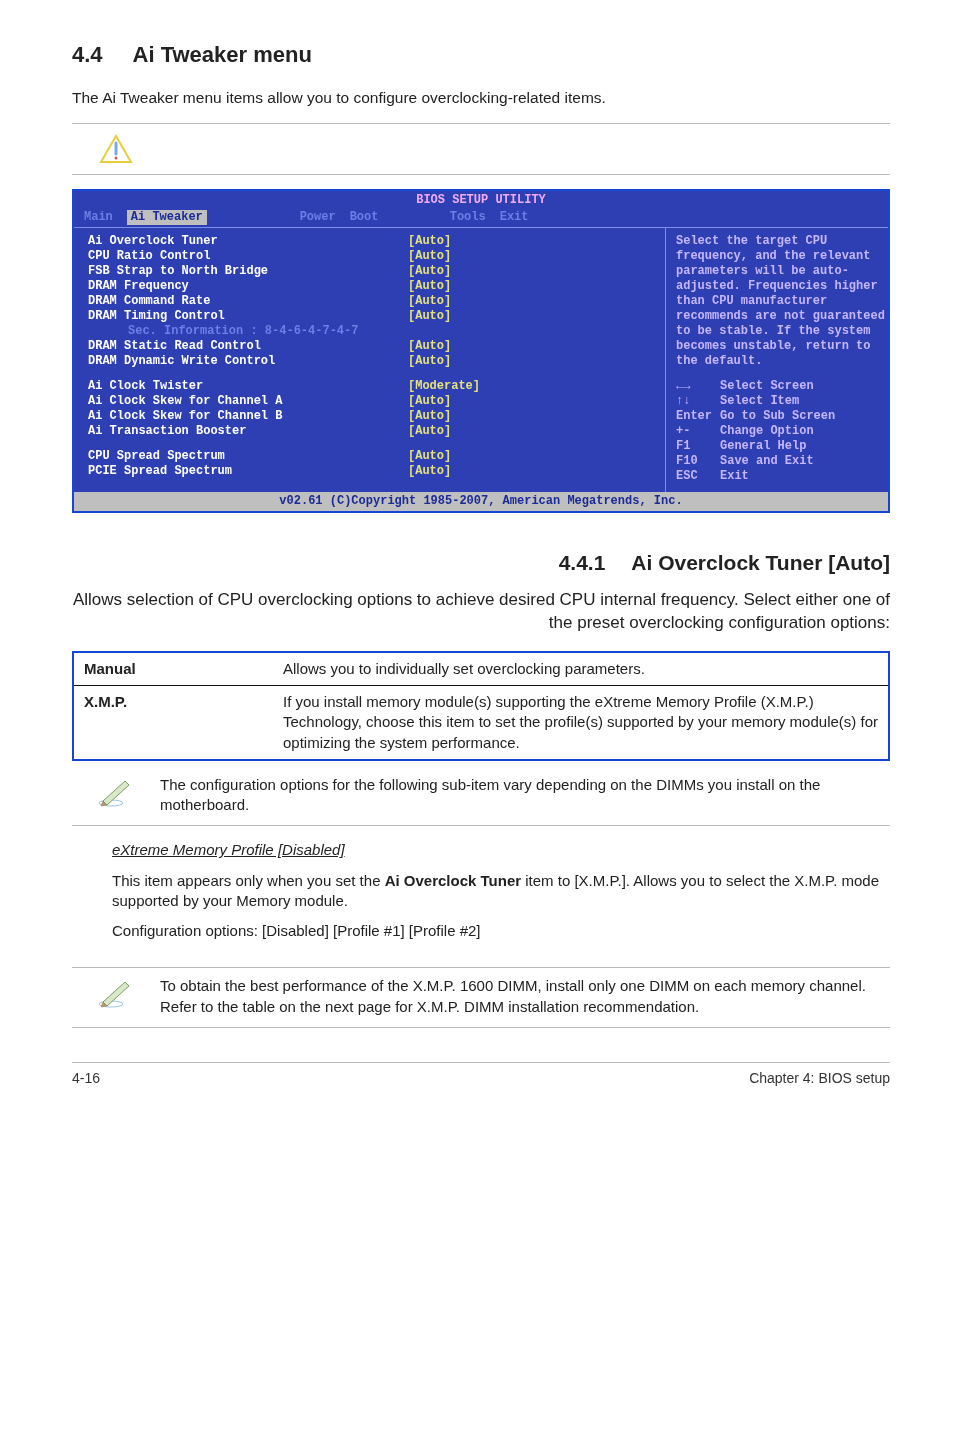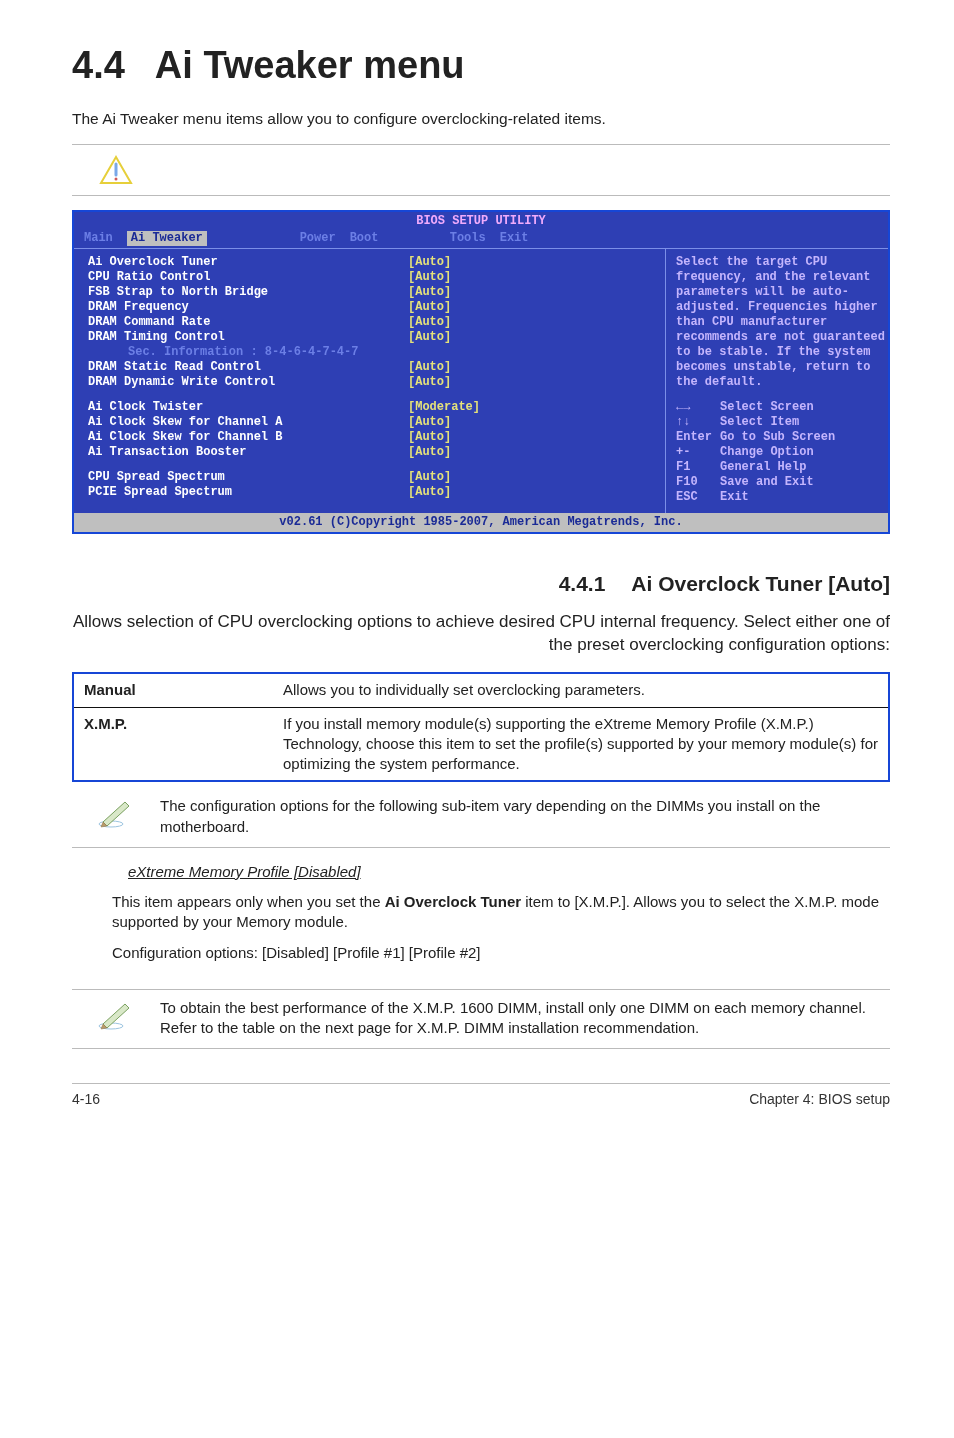--- a/index.html
+++ b/index.html
@@ -7,21 +7,21 @@
     font-family: Arial, Helvetica, sans-serif;
     background: #fff;
     color: #222;
     width: 954px;
     margin: 0 auto;
     padding: 40px 64px 20px 72px;
     font-size: 15px;
     line-height: 1.35;
   }
   h1.section-title {
-    font-size: 38px;
+    font-size: 22px;
     font-weight: bold;
     margin-bottom: 18px;
   }
   h1.section-title .num { display:inline-block; margin-right: 30px; }
   p.intro { margin-bottom: 14px; font-size: 15.5px; }
 
   .note-row {
     display: flex;
     align-items: flex-start;
     border-top: 1px solid #bbb;
@@ -113,21 +113,21 @@
   }
   table.opts td {
     border-top: 1px solid #111;
     padding: 6px 10px;
     vertical-align: top;
     font-size:15px;
   }
   table.opts tr:first-child td { border-top: none; }
   table.opts td.k { width: 200px; font-weight:bold; }
 
-  .underline-ital { text-decoration: underline; font-style: italic; margin-left: 16px; }
+  .underline-ital { text-decoration: underline; font-style: italic; }
   .para { margin-bottom: 10px; font-size:15px;}
 
   .footer-line {
     border-top:1px solid #bbb;
     margin-top:34px;
     padding-top:6px;
     display:flex;
     justify-content:space-between;
     font-size:14px;
     color:#333;

